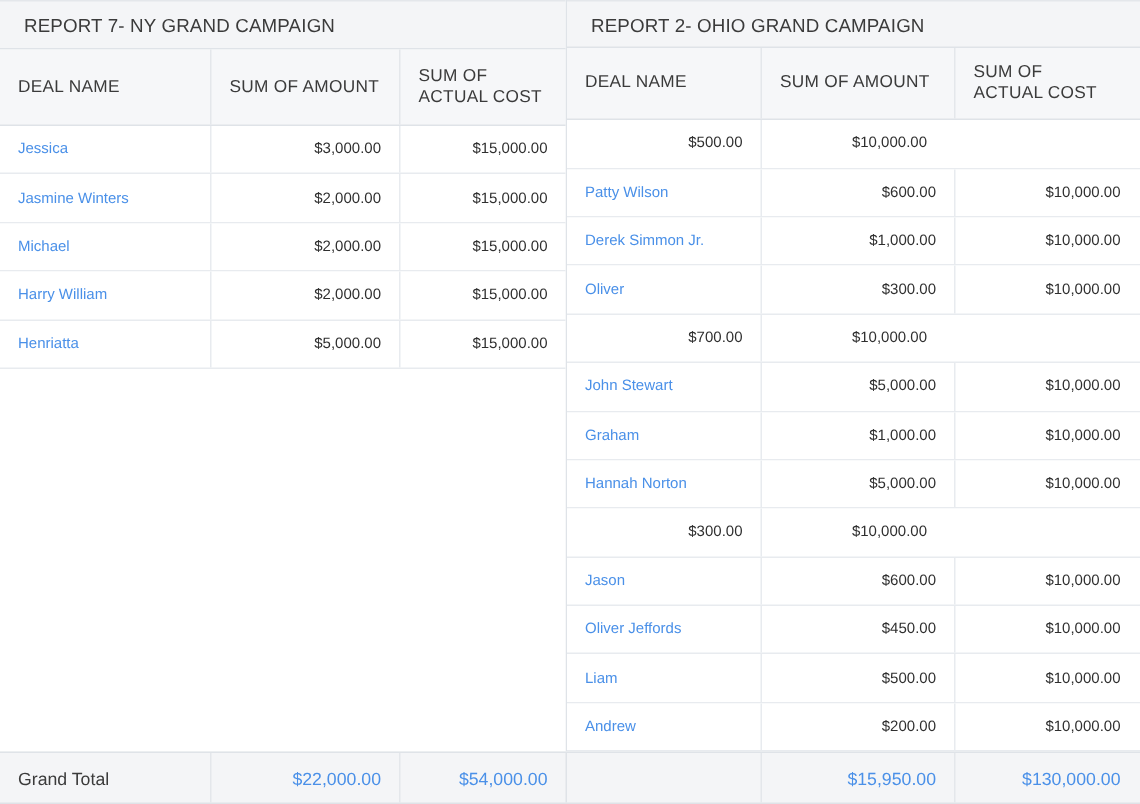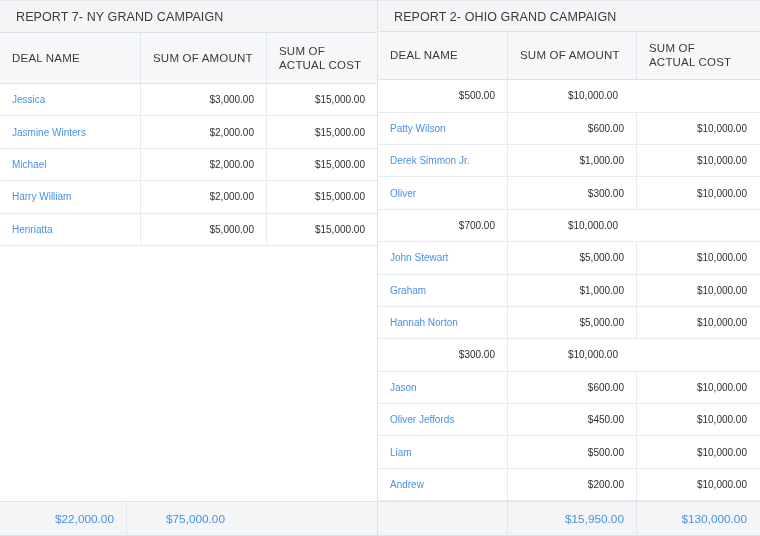--- a/index.html
+++ b/index.html
@@ -281,22 +281,23 @@
           </div>
         </div>
 
       <div class="filler"></div>
     </div>
 
   </div>
 
   <div class="grand-total">
     <div class="gt-seg gt-left">
+      <div class="cell c-name gt-label">Grand Total</div>
       <div class="cell c-amt gt-value">$22,000.00</div>
-      <div class="cell c-cost gt-value">$75,000.00</div>
+      <div class="cell c-cost gt-value">$54,000.00</div>
     </div>
     <div class="gt-seg gt-right">
       <div class="cell r-name gt-label"></div>
       <div class="cell r-amt gt-value">$15,950.00</div>
       <div class="cell r-cost gt-value">$130,000.00</div>
     </div>
   </div>
 
 </div>
 

